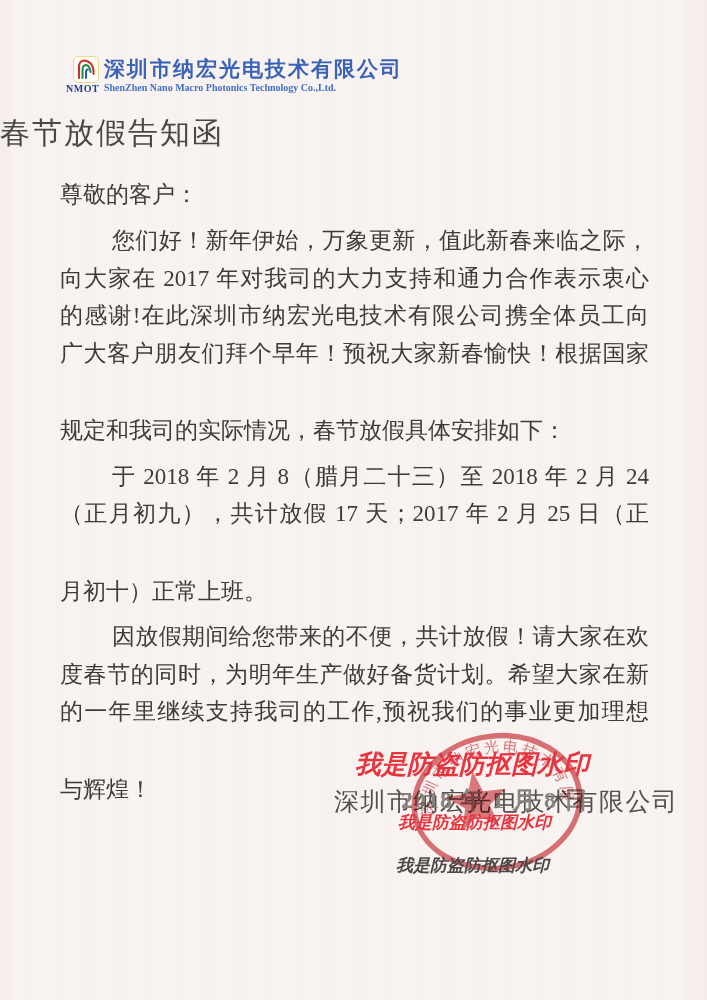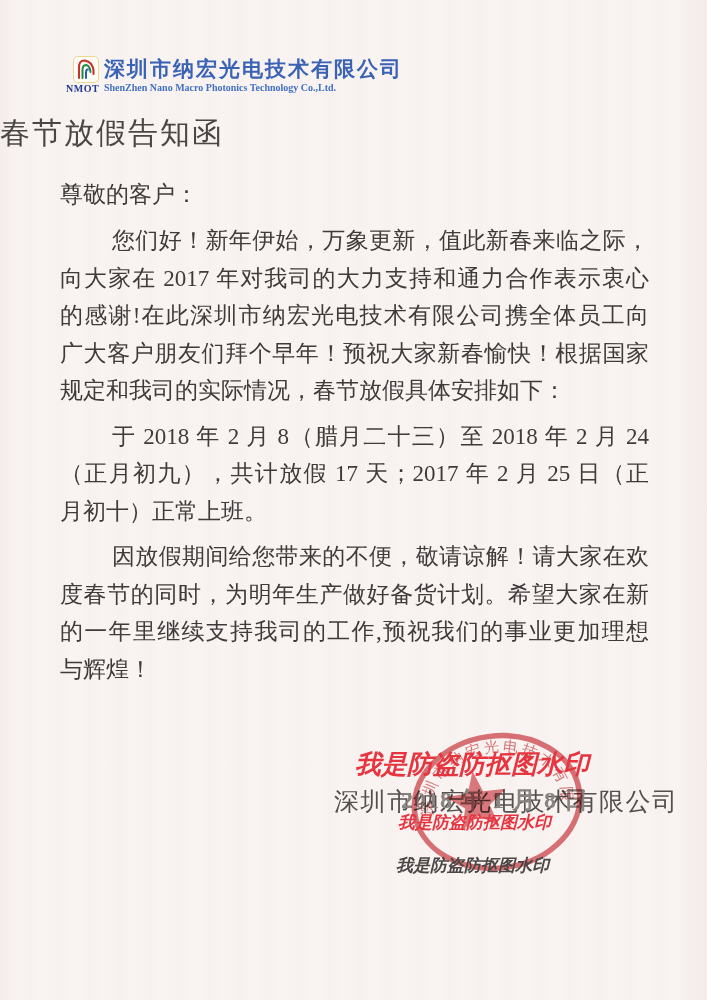--- a/index.html
+++ b/index.html
@@ -66,21 +66,21 @@
     color: #3e3b3a;
   }
   .salutation { height: 38px; line-height: 38px; }
   .para { margin-top: 8px; }
   .line {
     height: 37.5px; line-height: 37.5px;
     text-align: justify;
     text-align-last: justify;
     white-space: nowrap;
   }
-  .line.no-stretch { text-align-last: left; white-space: normal; }
+  .line.no-stretch { text-align-last: left; white-space: normal; margin-top: 40px; }
   .line.indent { text-indent: 52px; }
 
   
   .sig-company {
     position: absolute; left: 334px; top: 785px;
     font-size: 25px; letter-spacing: 1.5px;
     color: #55504d; white-space: nowrap;
     z-index: 1;
   }
   .sig-date {
@@ -145,21 +145,21 @@
         <div class="line">的感谢!在此深圳市纳宏光电技术有限公司携全体员工向</div>
         <div class="line">广大客户朋友们拜个早年！预祝大家新春愉快！根据国家</div>
         <div class="line no-stretch">规定和我司的实际情况，春节放假具体安排如下：</div>
       </div>
       <div class="para">
         <div class="line indent">于 2018 年 2 月 8（腊月二十三）至 2018 年 2 月 24</div>
         <div class="line">（正月初九），共计放假 17 天；2017 年 2 月 25 日（正</div>
         <div class="line no-stretch">月初十）正常上班。</div>
       </div>
       <div class="para">
-        <div class="line indent">因放假期间给您带来的不便，敬请谅解！请大家在欢</div>
+        <div class="line indent">因放假期间给您带来的不便，共计放假！请大家在欢</div>
         <div class="line">度春节的同时，为明年生产做好备货计划。希望大家在新</div>
         <div class="line">的一年里继续支持我司的工作,预祝我们的事业更加理想</div>
         <div class="line no-stretch">与辉煌！</div>
       </div>
     </div>
 
   <svg class="seal-svg" width="190" height="152" viewBox="0 0 190 152">
     <g transform="rotate(-8 93 74)">
       <ellipse cx="93" cy="74" rx="83" ry="66" fill="none" stroke="#d4535a" stroke-width="5.5" opacity="0.88"></ellipse>
       <polygon points="73,40 80.6,61.5 103.4,62.1 85.4,76 91.8,97.9 73,85 54.2,97.9 60.6,76 42.6,62.1 65.4,61.5" fill="#d4535a" opacity="0.82"></polygon>

